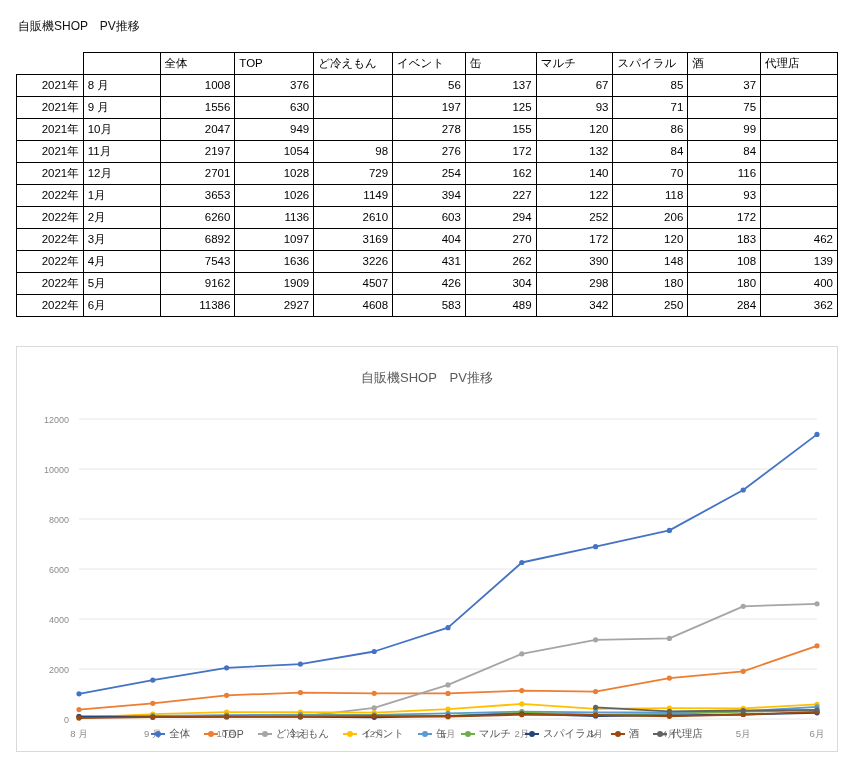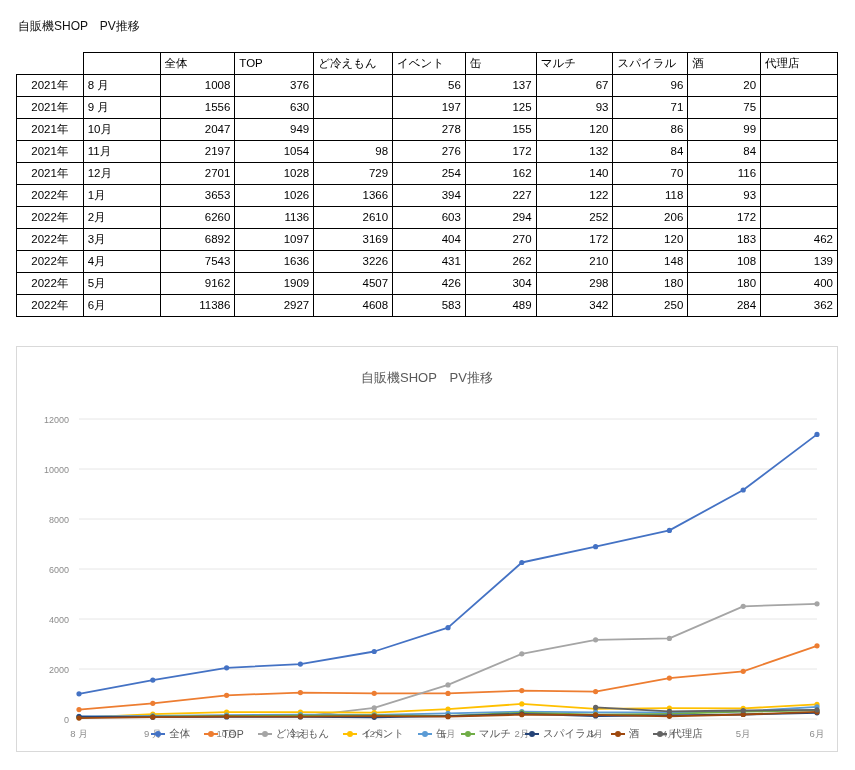--- a/index.html
+++ b/index.html
@@ -50,21 +50,21 @@
     overflow: hidden;
   }
   table.data td.hdr-blank {
     border-left: none;
     border-top: none;
   }
   table.data tr.header td {
     text-align: left;
   }
   table.data td.year {
-    text-align: center;
+    text-align: right;
     width: 66px;
   }
   table.data td.month {
     text-align: left;
     width: 76px;
   }
   table.data td.num {
     text-align: right;
   }
   .col-total { width: 74px; }
@@ -174,22 +174,22 @@
           </tr>
           <tr>
             <td class="year">2021年</td>
             <td class="month">8 月</td>
             <td class="num">1008</td>
             <td class="num">376</td>
             <td class="num"></td>
             <td class="num">56</td>
             <td class="num">137</td>
             <td class="num">67</td>
-            <td class="num">96</td>
-            <td class="num">20</td>
+            <td class="num">85</td>
+            <td class="num">37</td>
             <td class="num"></td>
           </tr>
           <tr>
             <td class="year">2021年</td>
             <td class="month">9 月</td>
             <td class="num">1556</td>
             <td class="num">630</td>
             <td class="num"></td>
             <td class="num">197</td>
             <td class="num">125</td>
@@ -235,21 +235,21 @@
             <td class="num">140</td>
             <td class="num">70</td>
             <td class="num">116</td>
             <td class="num"></td>
           </tr>
           <tr>
             <td class="year">2022年</td>
             <td class="month">1月</td>
             <td class="num">3653</td>
             <td class="num">1026</td>
-            <td class="num">1366</td>
+            <td class="num">1149</td>
             <td class="num">394</td>
             <td class="num">227</td>
             <td class="num">122</td>
             <td class="num">118</td>
             <td class="num">93</td>
             <td class="num"></td>
           </tr>
           <tr>
             <td class="year">2022年</td>
             <td class="month">2月</td>
@@ -277,21 +277,21 @@
             <td class="num">462</td>
           </tr>
           <tr>
             <td class="year">2022年</td>
             <td class="month">4月</td>
             <td class="num">7543</td>
             <td class="num">1636</td>
             <td class="num">3226</td>
             <td class="num">431</td>
             <td class="num">262</td>
-            <td class="num">210</td>
+            <td class="num">390</td>
             <td class="num">148</td>
             <td class="num">108</td>
             <td class="num">139</td>
           </tr>
           <tr>
             <td class="year">2022年</td>
             <td class="month">5月</td>
             <td class="num">9162</td>
             <td class="num">1909</td>
             <td class="num">4507</td>

